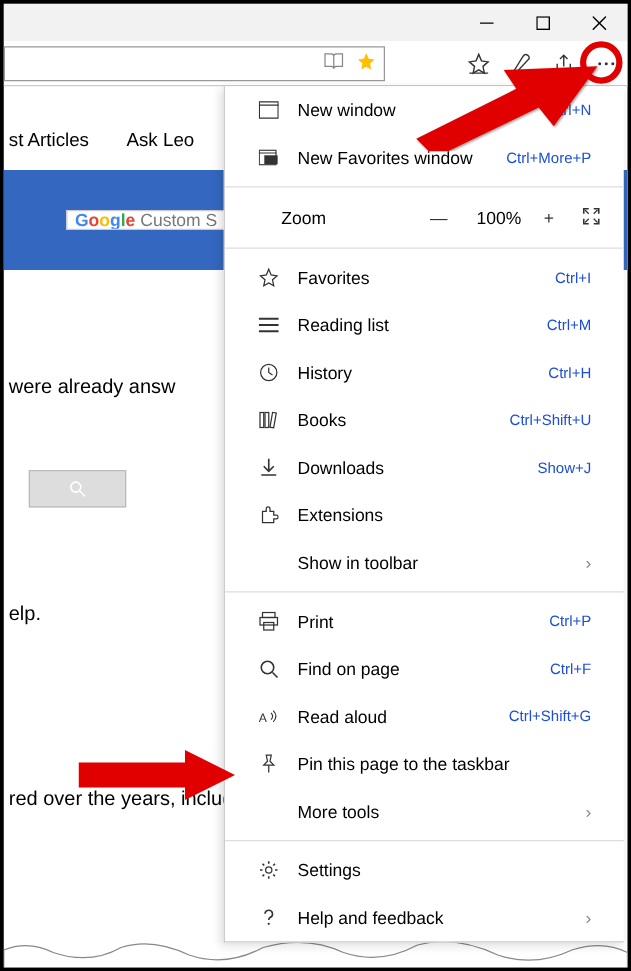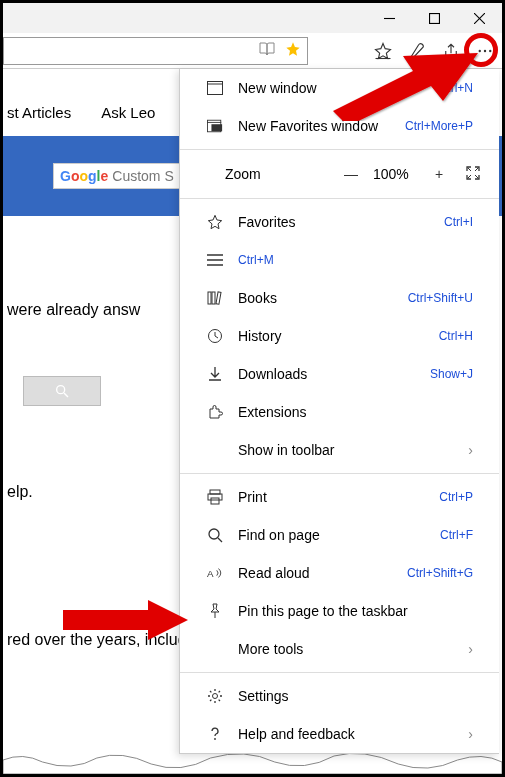--- a/index.html
+++ b/index.html
@@ -74,21 +74,21 @@
   .bluebar {
     background: #3468c0;
     height: 80px;
     display:flex;
     align-items:center;
     padding-left: 50px;
   }
   .searchfld {
     background:#fff;
     border:1px solid #ccc;
-    height:26px;
+    height:16px;
     width:130px;
     display:flex;
     align-items:center;
     padding:0 6px;
     color:#777;
     overflow:hidden;
     gap:4px;
   }
   .searchfld .g1{color:#4285F4;} .searchfld .g2{color:#EA4335;} .searchfld .g3{color:#FBBC05;} .searchfld .g4{color:#4285F4;} .searchfld .g5{color:#34A853;} .searchfld .g6{color:#EA4335;}
   .bodytext { padding: 12px 4px; font-size:16px; line-height:1.5;}
@@ -123,21 +123,21 @@
   .mitem.noicon .micon { visibility:hidden; }
   .mlabel { flex:1; color:#000; }
   .mshort { color:#1d4ed8; font-size:12px; }
   .chev { color:#888; }
   .sep { height:1px; background:#ddd; margin: 4px 0; }
   .zoomrow {
     display:flex; align-items:center; height:40px; padding:0 14px; gap:10px;margin-left:31px;
   }
   .zoomrow .zlabel { flex:1; }
   .zbtn { width:24px; text-align:center; color:#333; }
-  .zval { width:44px; text-align:left; }
+  .zval { width:44px; text-align:right; }
   
   .circle-ann {
     position:absolute;
     top: 30px; right: 4px;
     width: 34px; height: 34px;
     border: 5px solid #e00000;
     border-radius: 50%;
     z-index: 30;
   }
   .arrow { position:absolute; z-index:25; }
@@ -275,42 +275,43 @@
     <span class="mshort">Ctrl+I</span>
   </div>
   <div class="mitem">
     <span class="micon">
         <svg viewBox="0 0 16 14">
           <line x1="0" y1="2" x2="16" y2="2" stroke="currentColor" stroke-width="1.5"></line>
           <line x1="0" y1="7" x2="16" y2="7" stroke="currentColor" stroke-width="1.5"></line>
           <line x1="0" y1="12" x2="16" y2="12" stroke="currentColor" stroke-width="1.5"></line>
         </svg>
       </span>
+    <span class="mlabel">Reading list</span>
     <span class="mshort">Ctrl+M</span>
+  </div>
+  <div class="mitem">
+    <span class="micon">
+        <svg viewBox="0 0 16 16">
+          <circle cx="8" cy="8" r="6.5" fill="none" stroke="currentColor"></circle>
+          <path d="M8 4 V8 L11 10" fill="none" stroke="currentColor"></path>
+        </svg>
+      </span>
+    <span class="mlabel">History</span>
+    <span class="mshort">Ctrl+H</span>
   </div>
   <div class="mitem">
     <span class="micon">
         <svg viewBox="0 0 16 16">
           <rect x="1" y="2" width="3" height="12" fill="none" stroke="currentColor"></rect>
           <rect x="5" y="2" width="3" height="12" fill="none" stroke="currentColor"></rect>
           <rect x="10" y="2" width="3" height="12" fill="none" stroke="currentColor" transform="rotate(10 11 8)"></rect>
         </svg>
       </span>
     <span class="mlabel">Books</span>
     <span class="mshort">Ctrl+Shift+U</span>
-  </div>
-  <div class="mitem">
-    <span class="micon">
-        <svg viewBox="0 0 16 16">
-          <circle cx="8" cy="8" r="6.5" fill="none" stroke="currentColor"></circle>
-          <path d="M8 4 V8 L11 10" fill="none" stroke="currentColor"></path>
-        </svg>
-      </span>
-    <span class="mlabel">History</span>
-    <span class="mshort">Ctrl+H</span>
   </div>
   <div class="mitem">
     <span class="micon">
         <svg viewBox="0 0 16 16">
           <path d="M8 1 V10 M4 7 L8 11 L12 7 M2 14 H14" fill="none" stroke="currentColor" stroke-width="1.3"></path>
         </svg>
       </span>
     <span class="mlabel">Downloads</span>
     <span class="mshort">Show+J</span>
   </div>

